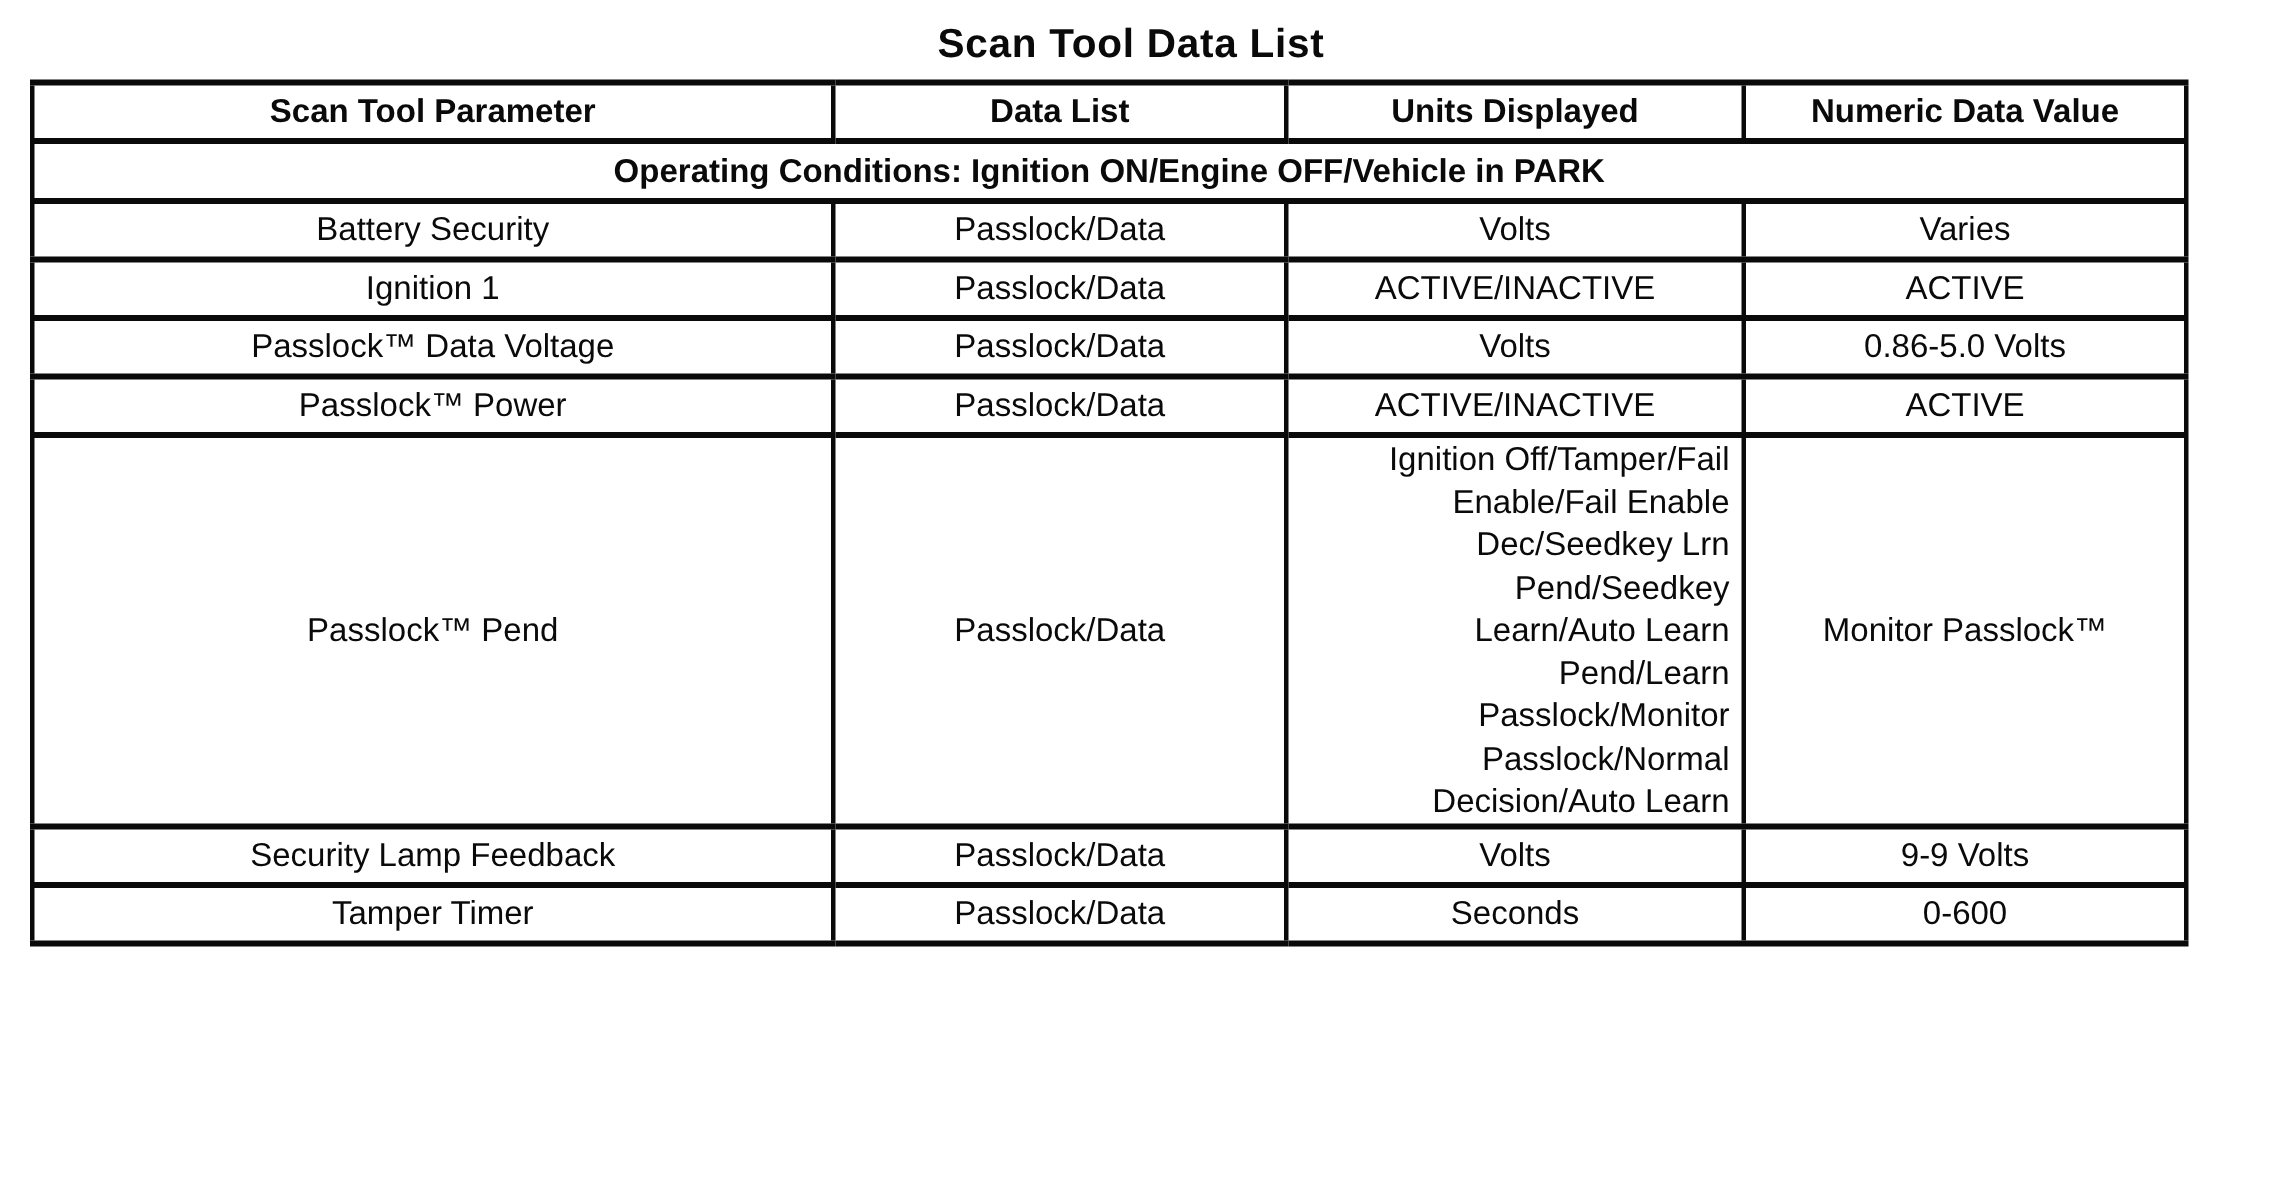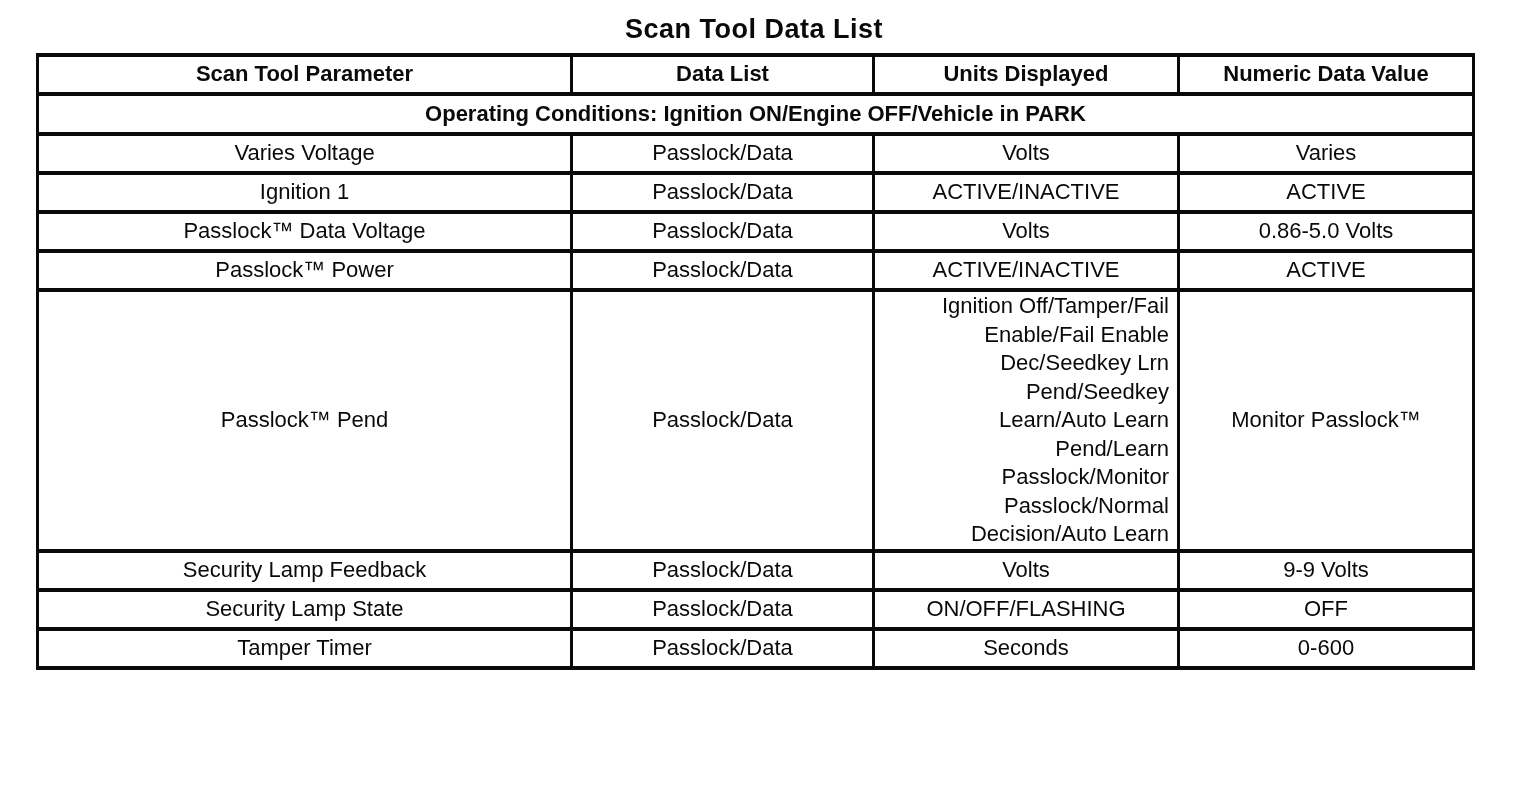--- a/index.html
+++ b/index.html
@@ -26,21 +26,21 @@
     width: 1436px;
     text-align: center;
     font-size: 27px;
     font-weight: bold;
     letter-spacing: 0.5px;
     color: #0a0a0a;
   }
   table.scan-table {
     position: absolute;
     top: 53px;
-    left: 36px;
+    left: 20px;
     width: 1436px;
     border-collapse: collapse;
     table-layout: fixed;
     background: #ffffff;
   }
   table.scan-table col.c1 { width: 534px; }
   table.scan-table col.c2 { width: 302px; }
   table.scan-table col.c3 { width: 305px; }
   table.scan-table col.c4 { width: 295px; }
   table.scan-table th,
@@ -102,21 +102,21 @@
         <th class="param-head">Scan Tool Parameter</th>
         <th>Data List</th>
         <th>Units Displayed</th>
         <th>Numeric Data Value</th>
       </tr>
       <tr class="opcond-row">
         <td colspan="4">Operating Conditions: Ignition ON/Engine OFF/Vehicle in PARK</td>
       </tr>
 
       <tr class="row-normal">
-        <td class="param-cell">Varies Voltage</td>
+        <td class="param-cell">Battery Security</td>
         <td class="datalist-cell">Passlock/Data</td>
         <td class="units-cell">Volts</td>
         <td class="typical-cell">Varies</td>
       </tr>
       <tr class="row-normal">
         <td class="param-cell">Ignition 1</td>
         <td class="datalist-cell">Passlock/Data</td>
         <td class="units-cell">ACTIVE/INACTIVE</td>
         <td class="typical-cell">ACTIVE</td>
       </tr>
@@ -146,26 +146,20 @@
 Decision/Auto Learn</td>
         <td class="typical-cell">Monitor Passlock™</td>
       </tr>
       <tr class="row-normal">
         <td class="param-cell">Security Lamp Feedback</td>
         <td class="datalist-cell">Passlock/Data</td>
         <td class="units-cell">Volts</td>
         <td class="typical-cell">9-9 Volts</td>
       </tr>
       <tr class="row-normal">
-        <td class="param-cell">Security Lamp State</td>
-        <td class="datalist-cell">Passlock/Data</td>
-        <td class="units-cell">ON/OFF/FLASHING</td>
-        <td class="typical-cell">OFF</td>
-      </tr>
-      <tr class="row-normal">
         <td class="param-cell">Tamper Timer</td>
         <td class="datalist-cell">Passlock/Data</td>
         <td class="units-cell">Seconds</td>
         <td class="typical-cell">0-600</td>
       </tr>
     </tbody>
   </table>
 </div>
 
 </body></html>

